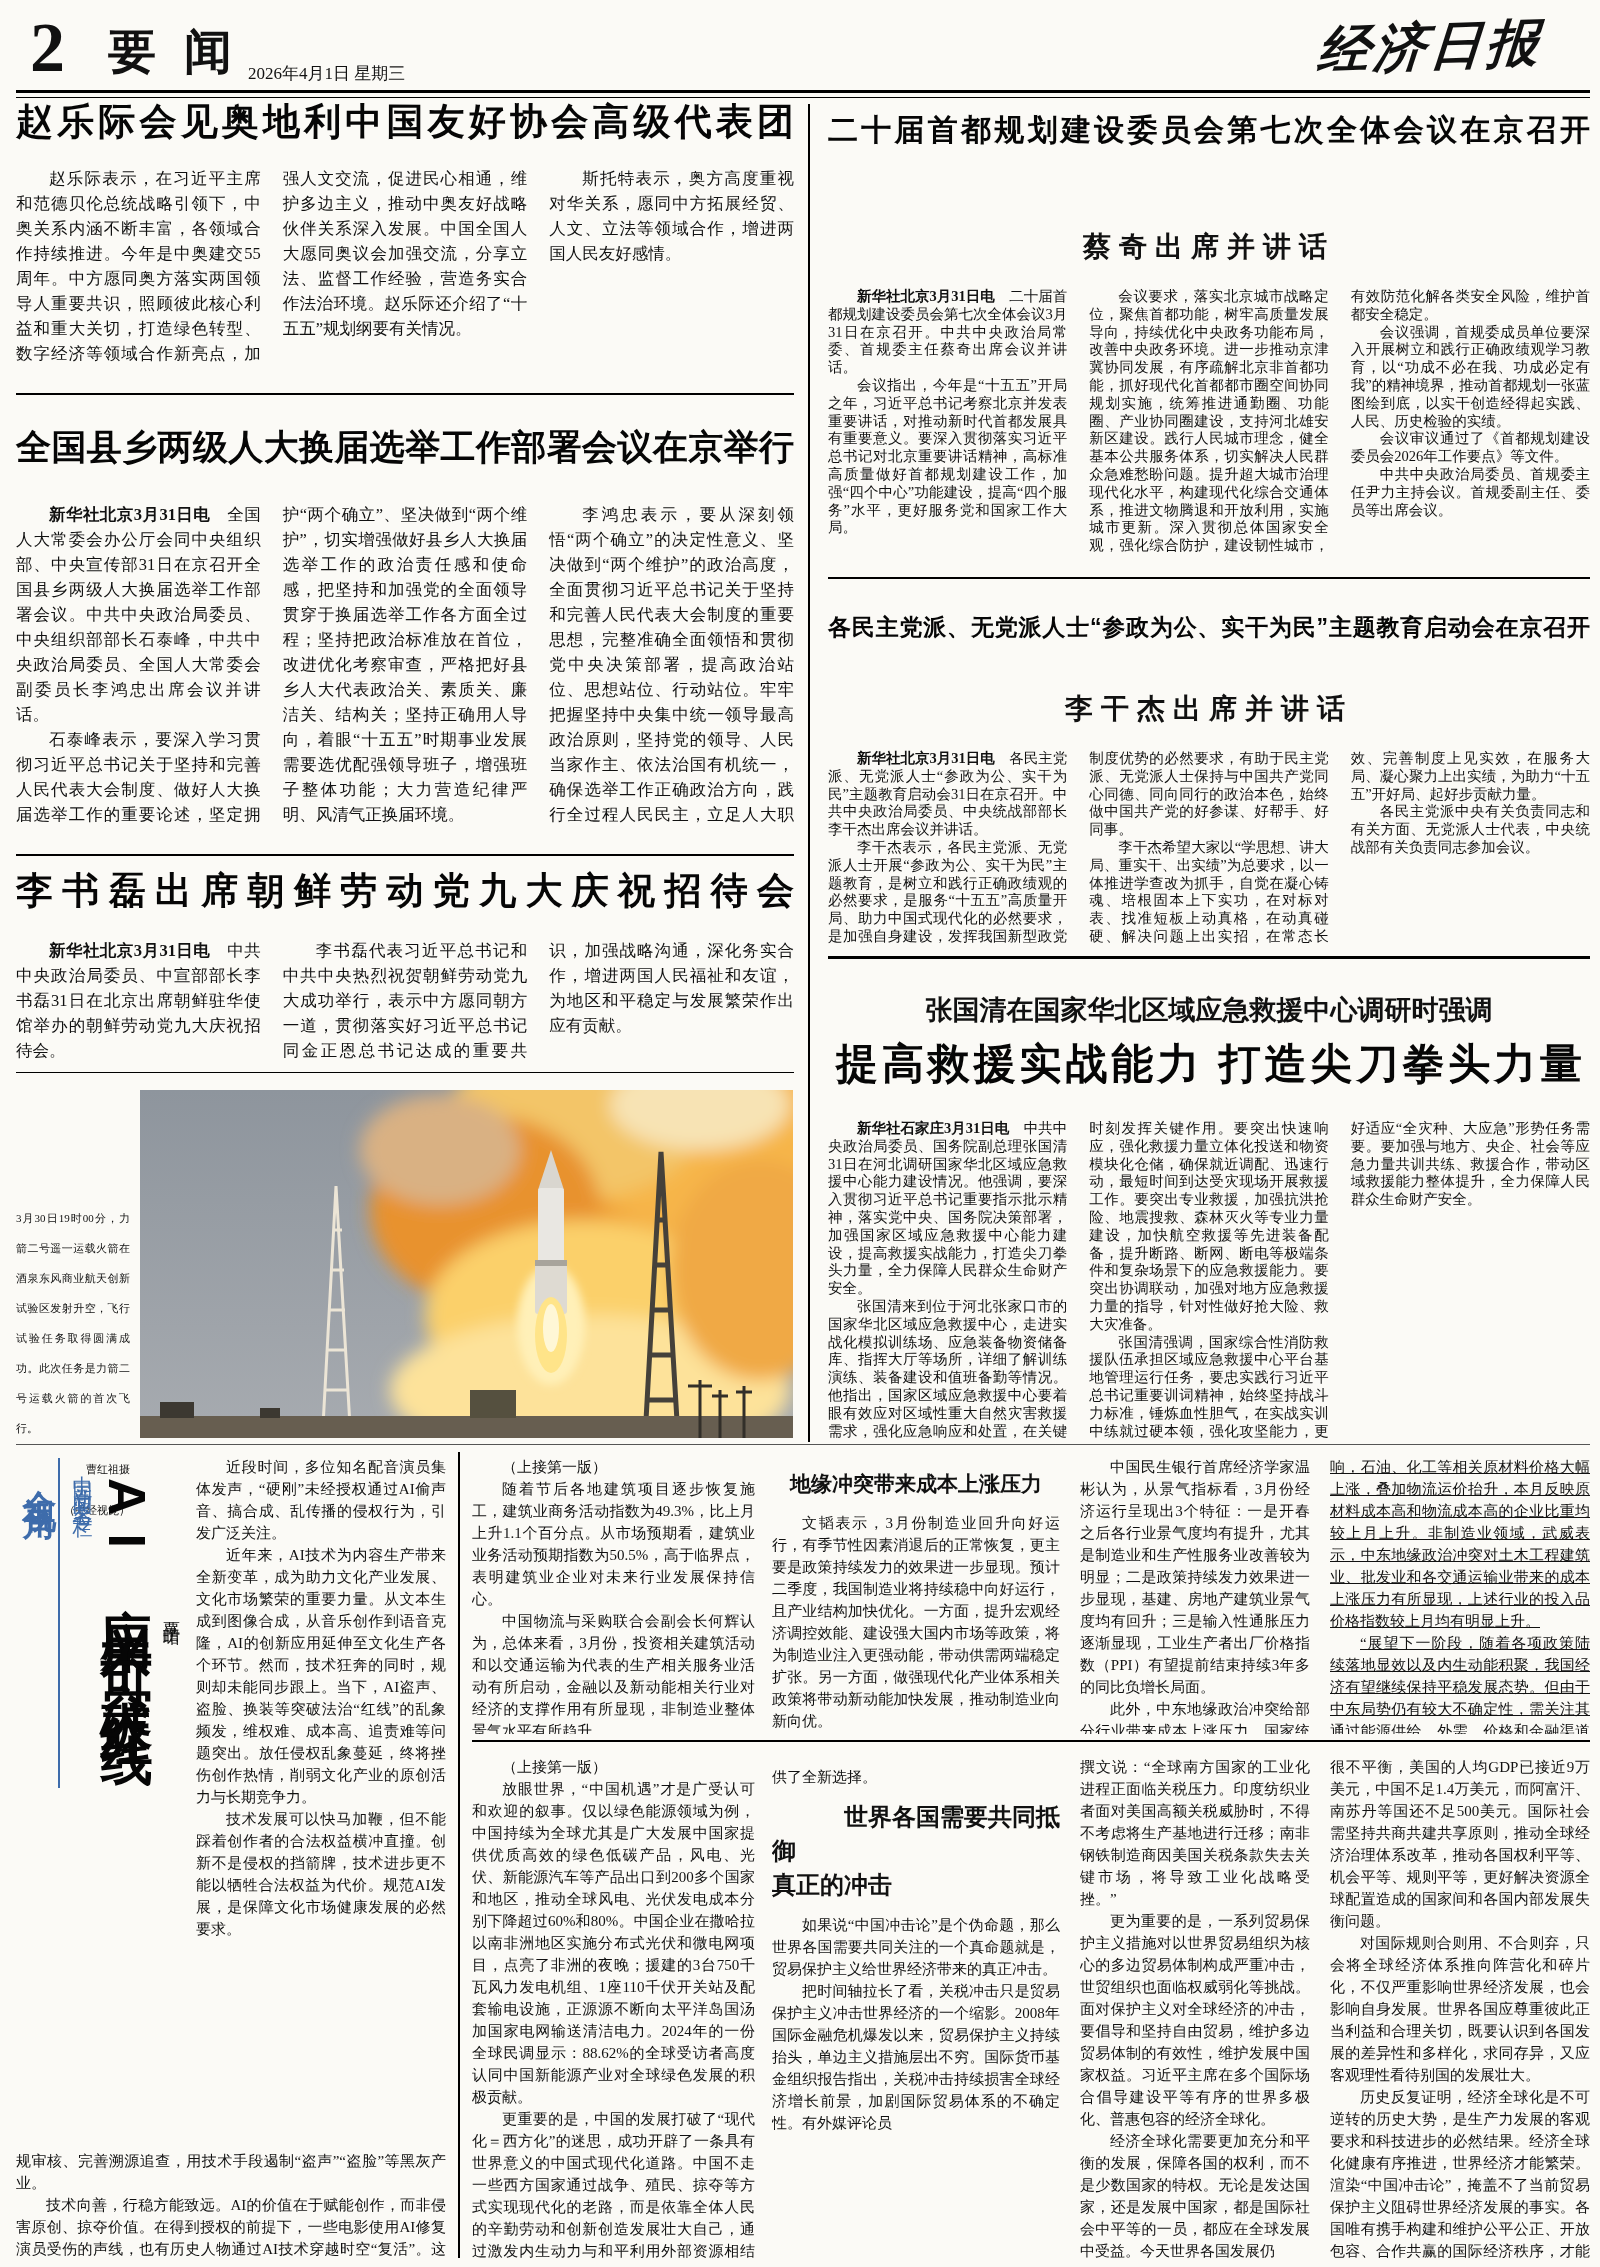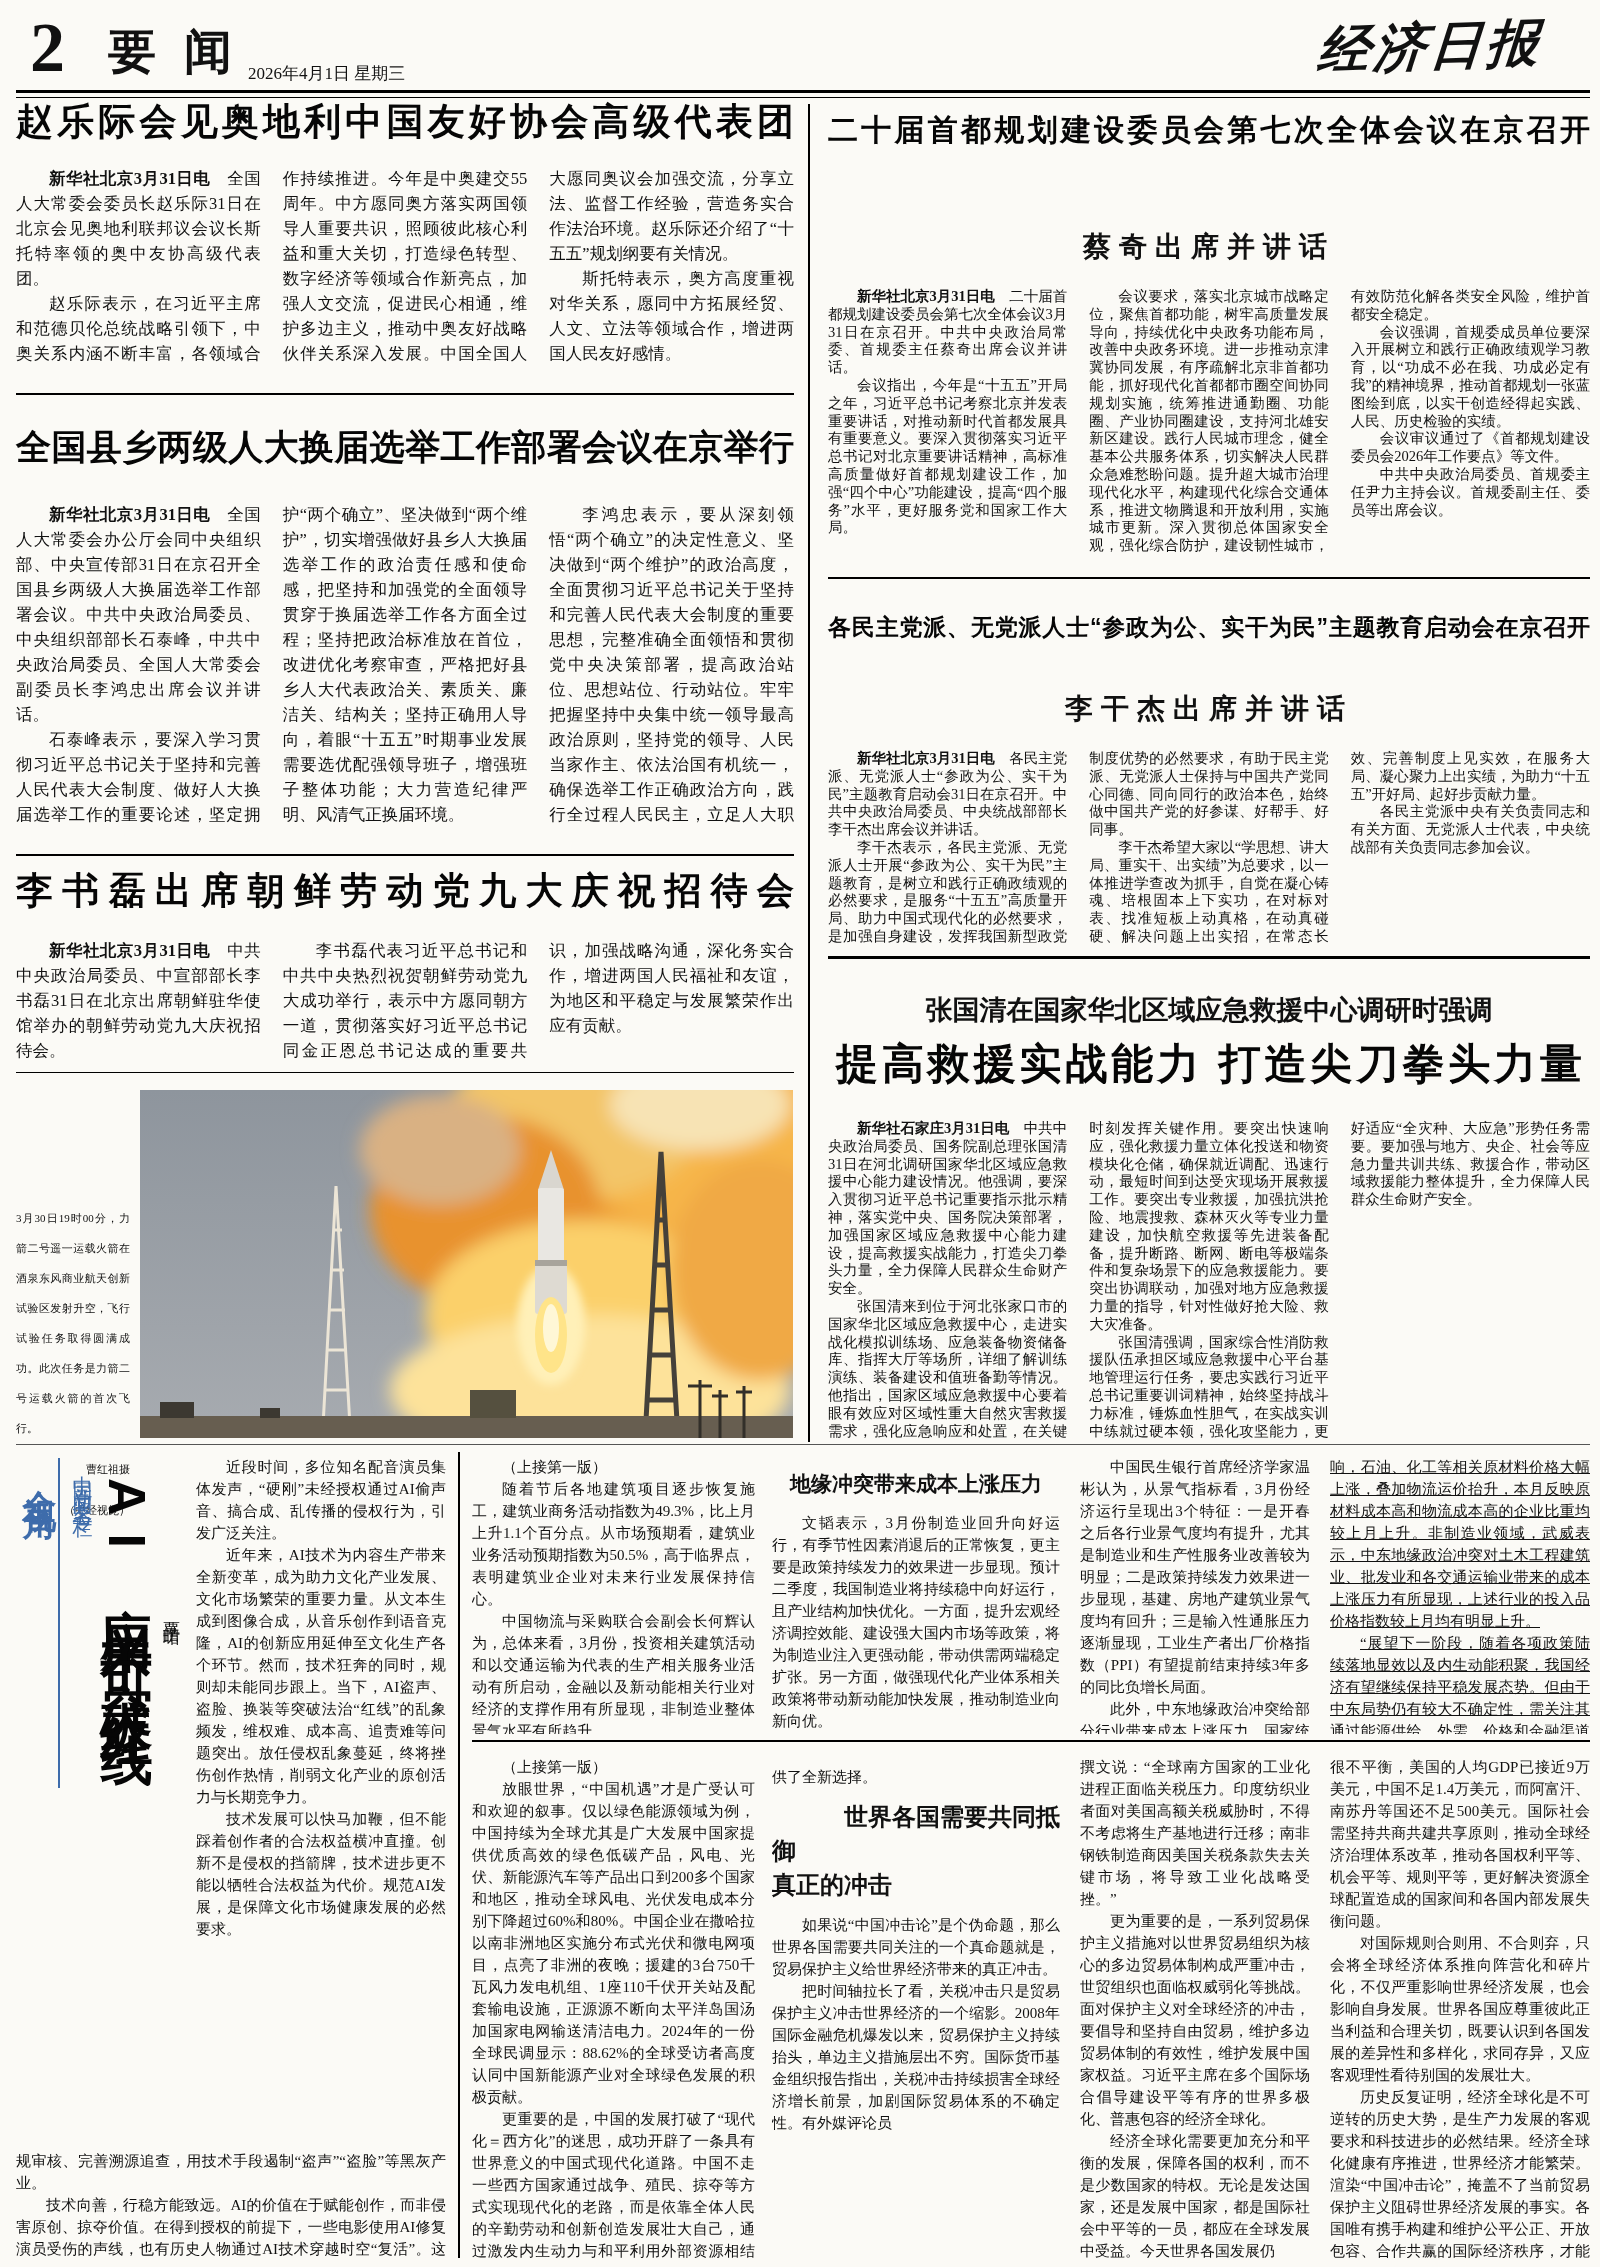--- a/index.html
+++ b/index.html
@@ -75,21 +75,20 @@
   <div class="sect">要闻</div>
   <div class="pdate">2026年4月1日  星期三</div>
   <div class="masthead">经济日报</div>
   <div class="hr1"></div>
   <div class="hr2"></div>
 
   <div class="rule" style="left:808px;top:104px;width:2px;height:1338px;"></div>
 
   <div class="lhead lh1 head-sans spread">赵乐际会见奥地利中国友好协会高级代表团</div>
   <div class="body lb cols3" style="left:16px;top:166px;width:778px;height:218px;">
-      <p><b>新华社北京3月31日电</b>　全国人大常委会委员长赵乐际31日在北京会见奥地利联邦议会议长斯托特率领的奥中友协高级代表团。</p>
       <p>赵乐际表示，在习近平主席和范德贝伦总统战略引领下，中奥关系内涵不断丰富，各领域合作持续推进。今年是中奥建交55周年。中方愿同奥方落实两国领导人重要共识，照顾彼此核心利益和重大关切，打造绿色转型、数字经济等领域合作新亮点，加强人文交流，促进民心相通，维护多边主义，推动中奥友好战略伙伴关系深入发展。中国全国人大愿同奥议会加强交流，分享立法、监督工作经验，营造务实合作法治环境。赵乐际还介绍了“十五五”规划纲要有关情况。</p>
       <p>斯托特表示，奥方高度重视对华关系，愿同中方拓展经贸、人文、立法等领域合作，增进两国人民友好感情。</p>
     </div>
 
   <div class="rule" style="left:16px;top:393px;width:778px;height:2px;"></div>
 
   <div class="lhead lh2 head-sans spread">全国县乡两级人大换届选举工作部署会议在京举行</div>
   <div class="body lb cols3" style="left:16px;top:502px;width:778px;height:346px;">
       <p><b>新华社北京3月31日电</b>　全国人大常委会办公厅会同中央组织部、中央宣传部31日在京召开全国县乡两级人大换届选举工作部署会议。中共中央政治局委员、中央组织部部长石泰峰，中共中央政治局委员、全国人大常委会副委员长李鸿忠出席会议并讲话。</p>
       <p>石泰峰表示，要深入学习贯彻习近平总书记关于坚持和完善人民代表大会制度、做好人大换届选举工作的重要论述，坚定拥护“两个确立”、坚决做到“两个维护”，切实增强做好县乡人大换届选举工作的政治责任感和使命感，把坚持和加强党的全面领导贯穿于换届选举工作各方面全过程；坚持把政治标准放在首位，改进优化考察审查，严格把好县乡人大代表政治关、素质关、廉洁关、结构关；坚持正确用人导向，着眼“十五五”时期事业发展需要选优配强领导班子，增强班子整体功能；大力营造纪律严明、风清气正换届环境。</p>

